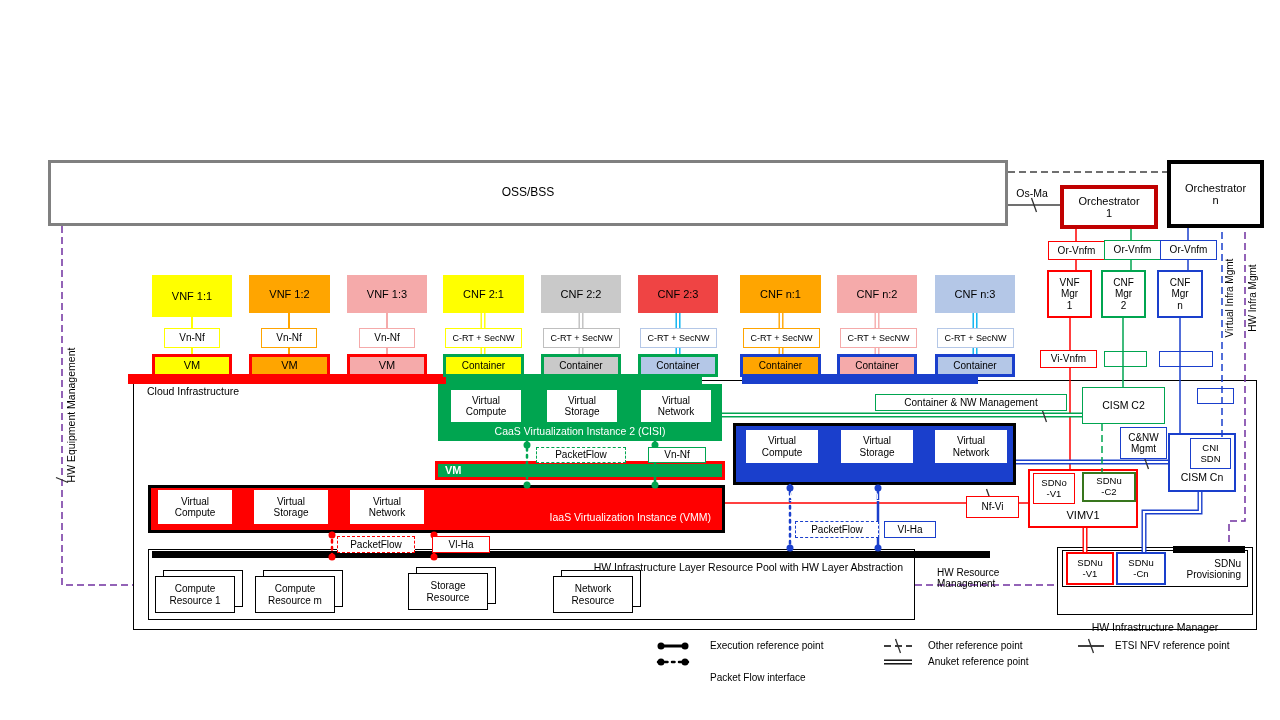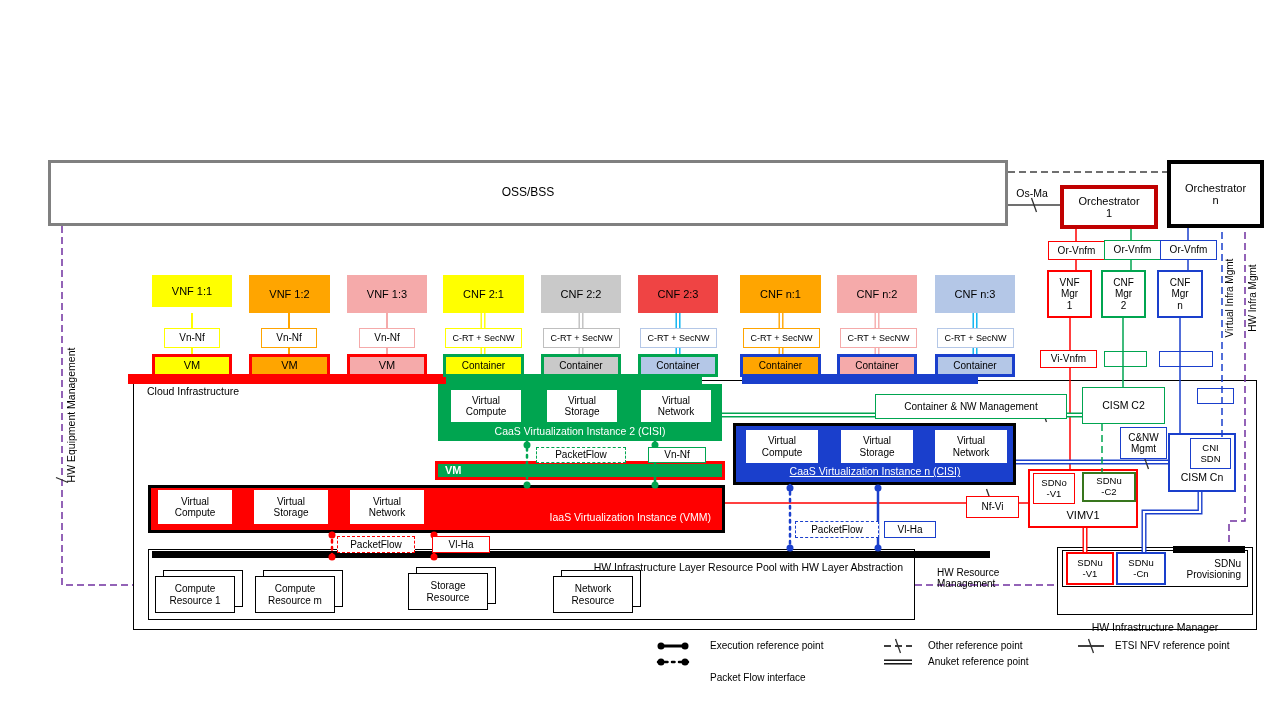--- a/index.html
+++ b/index.html
@@ -200,21 +200,21 @@
       <div class="box" style="left: 1047px; top: 270px; width: 45px; height: 48px; background: rgb(255, 255, 255); border: 2px solid rgb(255, 0, 0); color: rgb(0, 0, 0); font-size: 10px;">VNF
 Mgr
 1</div>
       <div class="box" style="left: 1101px; top: 270px; width: 45px; height: 48px; background: rgb(255, 255, 255); border: 2px solid rgb(0, 165, 80); color: rgb(0, 0, 0); font-size: 10px;">CNF
 Mgr
 2</div>
       <div class="box" style="left: 1157px; top: 270px; width: 46px; height: 48px; background: rgb(255, 255, 255); border: 2px solid rgb(26, 63, 204); color: rgb(0, 0, 0); font-size: 10px;">CNF
 Mgr
 n</div>
       <div class="box" style="left: 1040px; top: 350px; width: 57px; height: 18px; background: rgb(255, 255, 255); border: 1.5px solid rgb(255, 0, 0); color: rgb(0, 0, 0); font-size: 10px;">Vi-Vnfm</div>
-      <div class="box" style="left: 152px; top: 275px; width: 80px; height: 32px; background: rgb(255, 255, 0); color: rgb(0, 0, 0); font-size: 11px;">VNF 1:1</div>
+      <div class="box" style="left: 152px; top: 275px; width: 80px; height: 42px; background: rgb(255, 255, 0); color: rgb(0, 0, 0); font-size: 11px;">VNF 1:1</div>
       <div class="box" style="left: 249px; top: 275px; width: 81px; height: 38px; background: rgb(255, 165, 0); color: rgb(0, 0, 0); font-size: 11px;">VNF 1:2</div>
       <div class="box" style="left: 347px; top: 275px; width: 80px; height: 38px; background: rgb(245, 170, 170); color: rgb(0, 0, 0); font-size: 11px;">VNF 1:3</div>
       <div class="box" style="left: 443px; top: 275px; width: 81px; height: 38px; background: rgb(255, 255, 0); color: rgb(0, 0, 0); font-size: 11px;">CNF 2:1</div>
       <div class="box" style="left: 541px; top: 275px; width: 80px; height: 38px; background: rgb(201, 201, 201); color: rgb(0, 0, 0); font-size: 11px;">CNF 2:2</div>
       <div class="box" style="left: 638px; top: 275px; width: 80px; height: 38px; background: #ef4444; color: rgb(0, 0, 0); font-size: 11px;">CNF 2:3</div>
       <div class="box" style="left: 740px; top: 275px; width: 81px; height: 38px; background: rgb(255, 165, 0); color: rgb(0, 0, 0); font-size: 11px;">CNF n:1</div>
       <div class="box" style="left: 837px; top: 275px; width: 80px; height: 38px; background: rgb(245, 170, 170); color: rgb(0, 0, 0); font-size: 11px;">CNF n:2</div>
       <div class="box" style="left: 935px; top: 275px; width: 80px; height: 38px; background: rgb(180, 199, 231); color: rgb(0, 0, 0); font-size: 11px;">CNF n:3</div>
       <div class="box" style="left: 164px; top: 328px; width: 56px; height: 20px; background: rgb(255, 255, 255); border: 1.5px solid rgb(255, 255, 0); color: rgb(0, 0, 0); font-size: 10px;">Vn-Nf</div>
       <div class="box" style="left: 261px; top: 328px; width: 56px; height: 20px; background: rgb(255, 255, 255); border: 1.5px solid rgb(255, 165, 0); color: rgb(0, 0, 0); font-size: 10px;">Vn-Nf</div>
@@ -252,24 +252,24 @@
 Network</div>
       <div class="box align-right" style="left: 460px; top: 509px; width: 258px; height: 17px; background: transparent; color: rgb(255, 255, 255); font-size: 10.5px;">IaaS Virtualization Instance (VMM)</div>
       <div class="box" style="left: 337px; top: 536px; width: 78px; height: 17px; background: rgb(255, 255, 255); border: 1.5px dashed rgb(255, 0, 0); color: rgb(0, 0, 0); font-size: 10px;">PacketFlow</div>
       <div class="box" style="left: 432px; top: 536px; width: 58px; height: 17px; background: rgb(255, 255, 255); border: 1.5px solid rgb(255, 0, 0); color: rgb(0, 0, 0); font-size: 10px;">Vl-Ha</div>
       <div class="box" style="left: 745px; top: 429px; width: 74px; height: 35px; background: rgb(255, 255, 255); border: 1px solid rgb(26, 63, 204); color: rgb(0, 0, 0); font-size: 10px;">Virtual
 Compute</div>
       <div class="box" style="left: 840px; top: 429px; width: 74px; height: 35px; background: rgb(255, 255, 255); border: 1px solid rgb(26, 63, 204); color: rgb(0, 0, 0); font-size: 10px;">Virtual
 Storage</div>
       <div class="box" style="left: 934px; top: 429px; width: 74px; height: 35px; background: rgb(255, 255, 255); border: 1px solid rgb(26, 63, 204); color: rgb(0, 0, 0); font-size: 10px;">Virtual
 Network</div>
-      <div class="box" style="left: 740px; top: 464px; width: 270px; height: 16px; background: transparent; color: rgb(255, 255, 255); font-size: 10.5px; text-decoration: underline;">CaaS Virtualization Instance n (CISI)</div>
+      <div class="box" style="left: 740px; top: 488px; width: 270px; height: 16px; background: transparent; color: rgb(255, 255, 255); font-size: 10.5px; text-decoration: underline;">CaaS Virtualization Instance n (CISI)</div>
       <div class="box" style="left: 795px; top: 521px; width: 84px; height: 17px; background: rgb(255, 255, 255); border: 1.5px dashed rgb(26, 63, 204); color: rgb(0, 0, 0); font-size: 10px;">PacketFlow</div>
       <div class="box" style="left: 884px; top: 521px; width: 52px; height: 17px; background: rgb(255, 255, 255); border: 1.5px solid rgb(26, 63, 204); color: rgb(0, 0, 0); font-size: 10px;">Vl-Ha</div>
-      <div class="box" style="left: 875px; top: 394px; width: 192px; height: 25px; background: rgb(255, 255, 255); border: 1.5px solid rgb(0, 165, 80); color: rgb(0, 0, 0); font-size: 10px;">Container &amp; NW Management</div>
+      <div class="box" style="left: 875px; top: 394px; width: 192px; height: 17px; background: rgb(255, 255, 255); border: 1.5px solid rgb(0, 165, 80); color: rgb(0, 0, 0); font-size: 10px;">Container &amp; NW Management</div>
       <div class="box" style="left: 1082px; top: 387px; width: 83px; height: 37px; background: rgb(255, 255, 255); border: 1.5px solid rgb(0, 165, 80); color: rgb(0, 0, 0); font-size: 10.5px;">CISM C2</div>
       <div class="box" style="left: 1120px; top: 427px; width: 47px; height: 32px; background: rgb(255, 255, 255); border: 1.5px solid rgb(26, 63, 204); color: rgb(0, 0, 0); font-size: 10px;">C&amp;NW
 Mgmt</div>
       <div class="box" style="left: 1190px; top: 438px; width: 41px; height: 31px; background: rgb(255, 255, 255); border: 1.5px solid rgb(26, 63, 204); color: rgb(0, 0, 0); font-size: 9.5px;">CNI
 SDN</div>
       <div class="box" style="left: 1170px; top: 470px; width: 64px; height: 16px; background: transparent; color: rgb(0, 0, 0); font-size: 10.5px;">CISM Cn</div>
       <div class="box" style="left: 966px; top: 496px; width: 53px; height: 22px; background: rgb(255, 255, 255); border: 1.5px solid rgb(255, 0, 0); color: rgb(0, 0, 0); font-size: 10px;">Nf-Vi</div>
       <div class="box" style="left: 1033px; top: 473px; width: 42px; height: 31px; background: rgb(255, 255, 255); border: 1.5px solid rgb(255, 0, 0); color: rgb(0, 0, 0); font-size: 9.5px;">SDNo
 -V1</div>
       <div class="box" style="left: 1082px; top: 472px; width: 54px; height: 30px; background: rgb(255, 255, 255); border: 2px solid rgb(56, 118, 29); color: rgb(0, 0, 0); font-size: 9.5px;">SDNu

